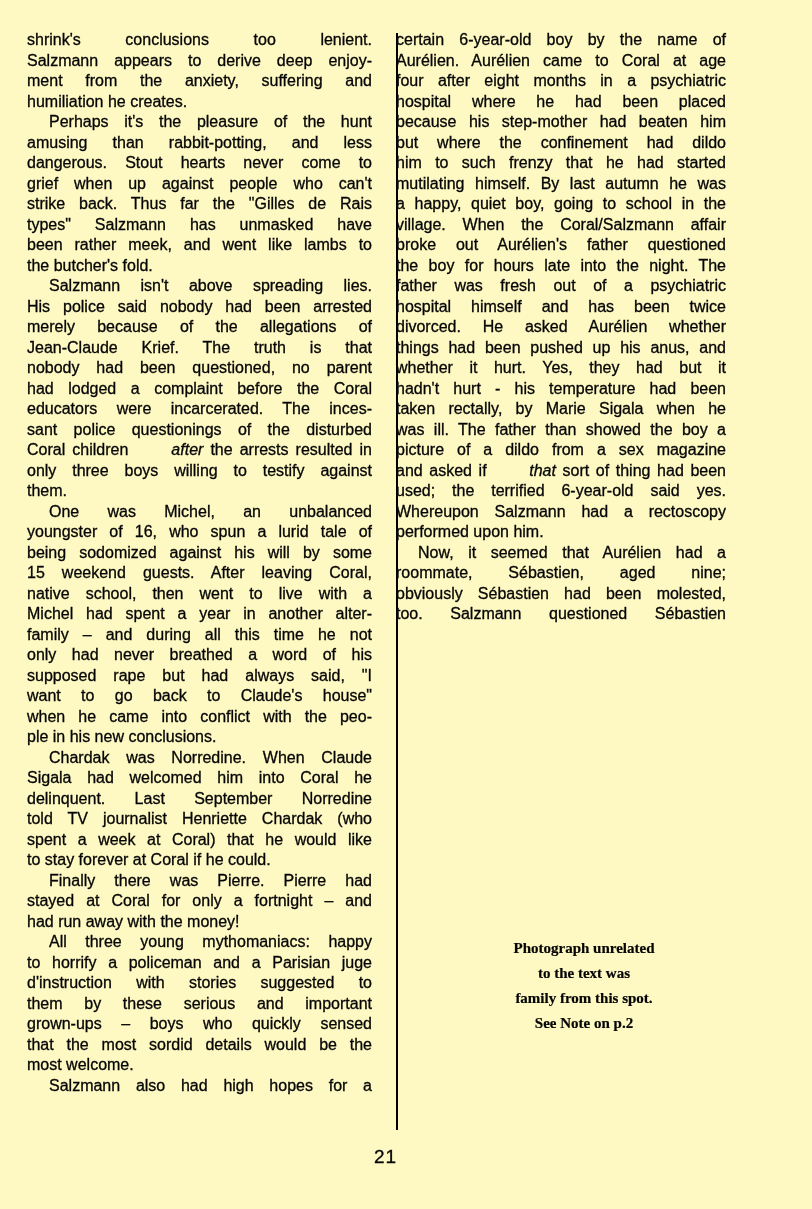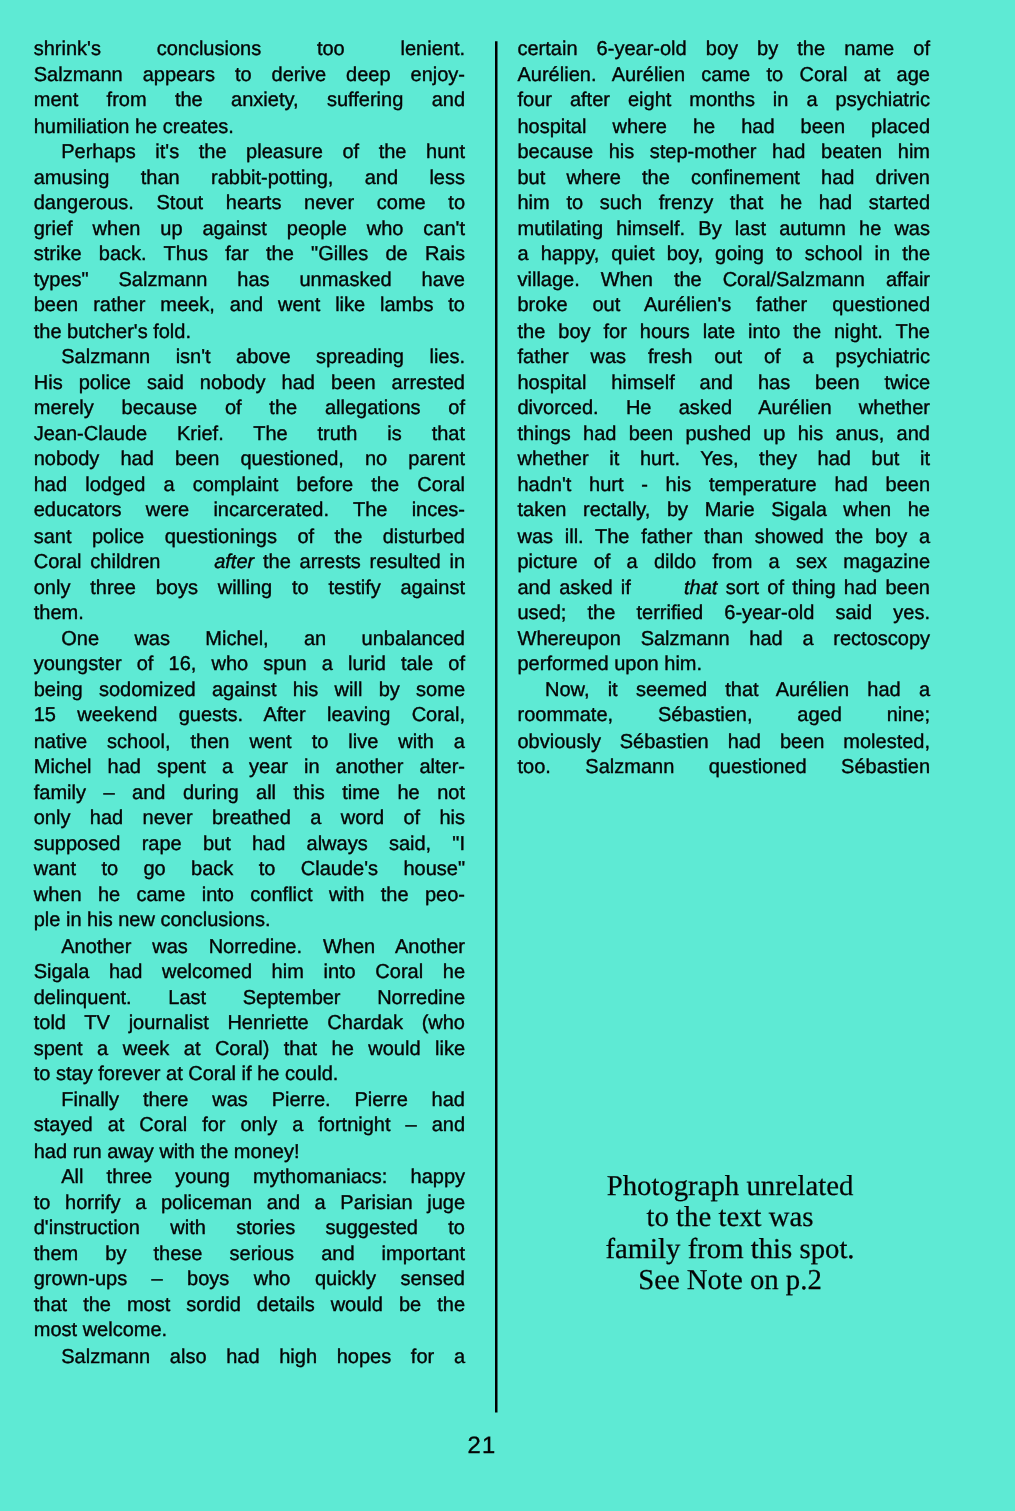--- a/index.html
+++ b/index.html
@@ -1,49 +1,49 @@
 <!DOCTYPE html>
 <html><head>
 <meta charset="utf-8">
 <style>
   html, body { margin: 0; padding: 0; background: #ffffff; }
   .page {
     position: relative;
     width: 812px;
     height: 1209px;
-    background: #5eead4;
+    background: #fef9c3;
     color: #050505;
     font-family: "Liberation Sans", sans-serif;
     font-size: 16px;
     line-height: 20.5px;
     -webkit-text-stroke: 0.3px #050505;
     overflow: hidden;
   }
   .column { position: absolute; top: 30px; }
   #col-left  { left: 27px;  width: 345px; }
-  #col-right { left: 414px; width: 330px; }
+  #col-right { left: 396px; width: 330px; }
   .para { margin: 0; }
   .line { white-space: normal; }
   .line.just { text-align: justify; text-align-last: justify; }
   .line.last { text-align: left; text-align-last: left; }
   .line.indent { text-indent: 22px; }
   .divider {
     position: absolute;
     left: 396px; top: 33px;
     width: 2px; height: 1097px;
     background: #000;
   }
   .notice {
     position: absolute;
     left: 419px; top: 936px;
     width: 330px;
     text-align: center;
     font-family: "Liberation Serif", serif;
-    font-weight: normal;
-    font-size: 23px;
+    font-weight: bold;
+    font-size: 15px;
     line-height: 25px;
     -webkit-text-stroke: 0.2px #050505;
   }
   .page-number {
     position: absolute;
     left: 374px; top: 1147px;
     font-size: 19px;
     letter-spacing: 1px;
   }
   i { font-style: italic; margin-left: 36px; }
@@ -90,21 +90,21 @@
         <div class="line just">native school, then went to live with a</div>
         <div class="line just">Michel had spent a year in another alter-</div>
         <div class="line just">family – and during all this time he not</div>
         <div class="line just">only had never breathed a word of his</div>
         <div class="line just">supposed rape but had always said, "I</div>
         <div class="line just">want to go back to Claude's house"</div>
         <div class="line just">when he came into conflict with the peo-</div>
         <div class="line last">ple in his new conclusions.</div>
       </div>
       <div class="para">
-        <div class="line just indent">Another was Norredine. When Another</div>
+        <div class="line just indent">Chardak was Norredine. When Claude</div>
         <div class="line just">Sigala had welcomed him into Coral he</div>
         <div class="line just">delinquent. Last September Norredine</div>
         <div class="line just">told TV journalist Henriette Chardak (who</div>
         <div class="line just">spent a week at Coral) that he would like</div>
         <div class="line last">to stay forever at Coral if he could.</div>
       </div>
       <div class="para">
         <div class="line just indent">Finally there was Pierre. Pierre had</div>
         <div class="line just">stayed at Coral for only a fortnight – and</div>
         <div class="line last">had run away with the money!</div>
@@ -123,21 +123,21 @@
       </div>
     </div>
   <div class="divider"></div>
   <div id="col-right" class="column">
       <div class="para">
         <div class="line just">certain 6-year-old boy by the name of</div>
         <div class="line just">Aurélien. Aurélien came to Coral at age</div>
         <div class="line just">four after eight months in a psychiatric</div>
         <div class="line just">hospital where he had been placed</div>
         <div class="line just">because his step-mother had beaten him</div>
-        <div class="line just">but where the confinement had driven</div>
+        <div class="line just">but where the confinement had dildo</div>
         <div class="line just">him to such frenzy that he had started</div>
         <div class="line just">mutilating himself. By last autumn he was</div>
         <div class="line just">a happy, quiet boy, going to school in the</div>
         <div class="line just">village. When the Coral/Salzmann affair</div>
         <div class="line just">broke out Aurélien's father questioned</div>
         <div class="line just">the boy for hours late into the night. The</div>
         <div class="line just">father was fresh out of a psychiatric</div>
         <div class="line just">hospital himself and has been twice</div>
         <div class="line just">divorced. He asked Aurélien whether</div>
         <div class="line just">things had been pushed up his anus, and</div>

